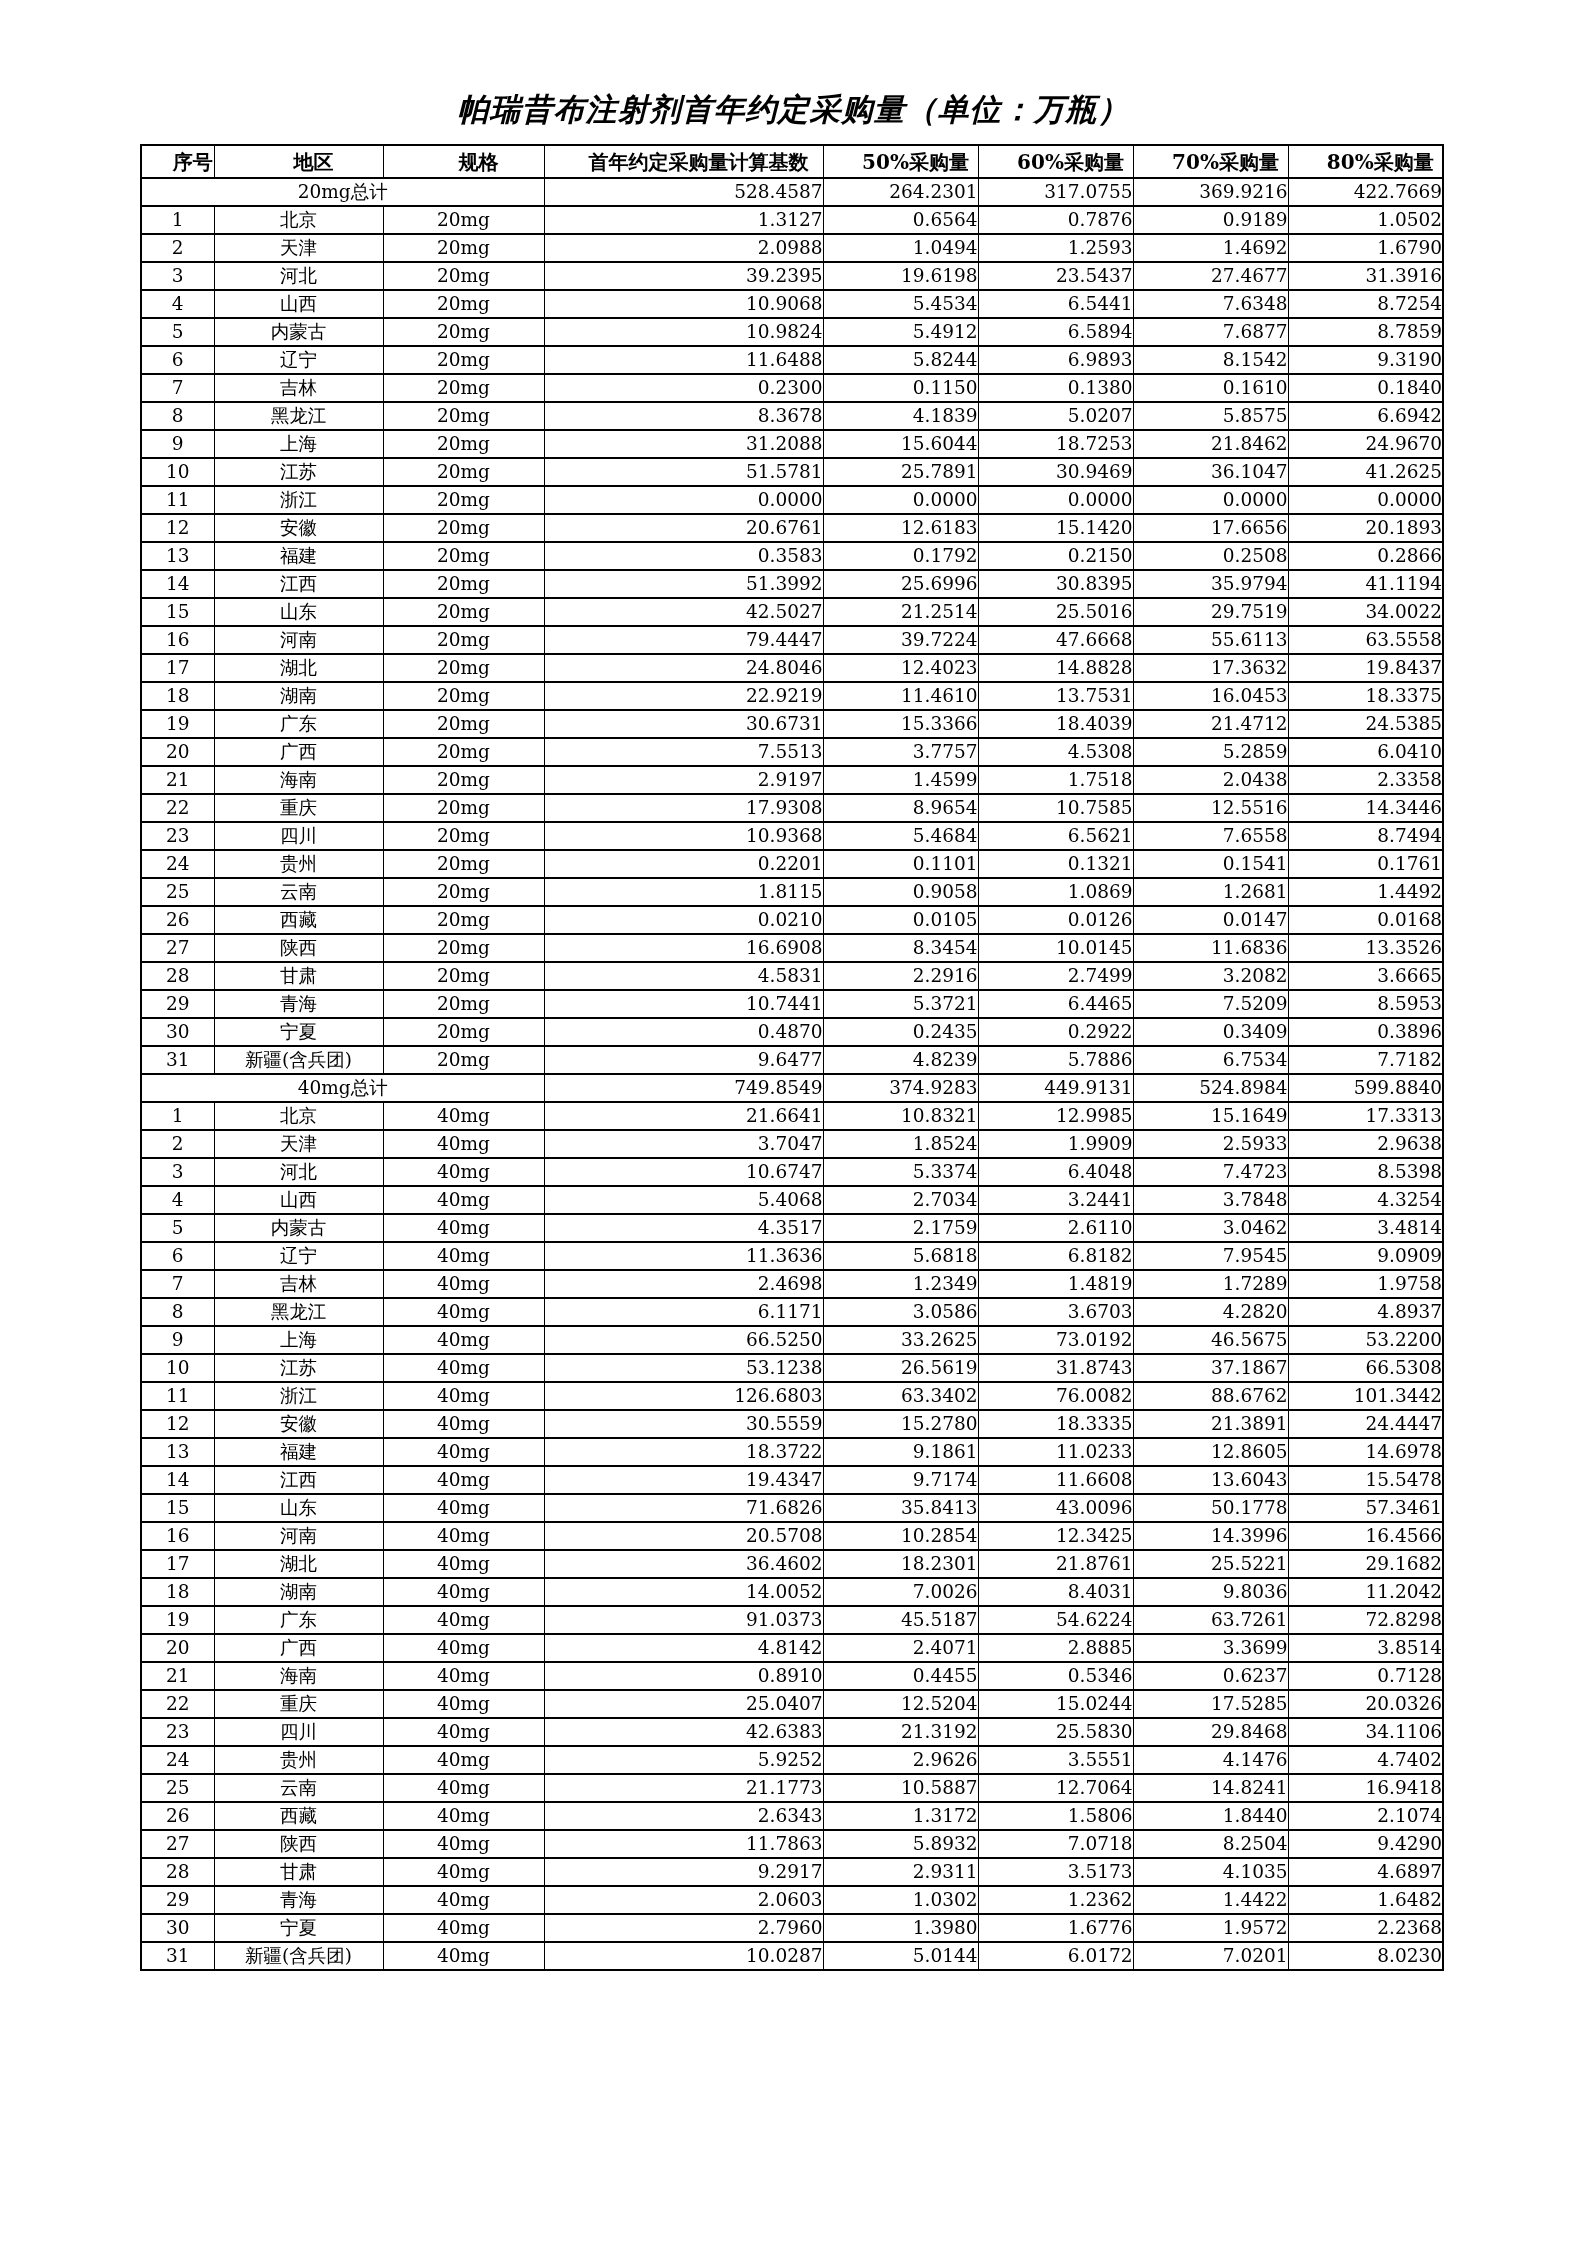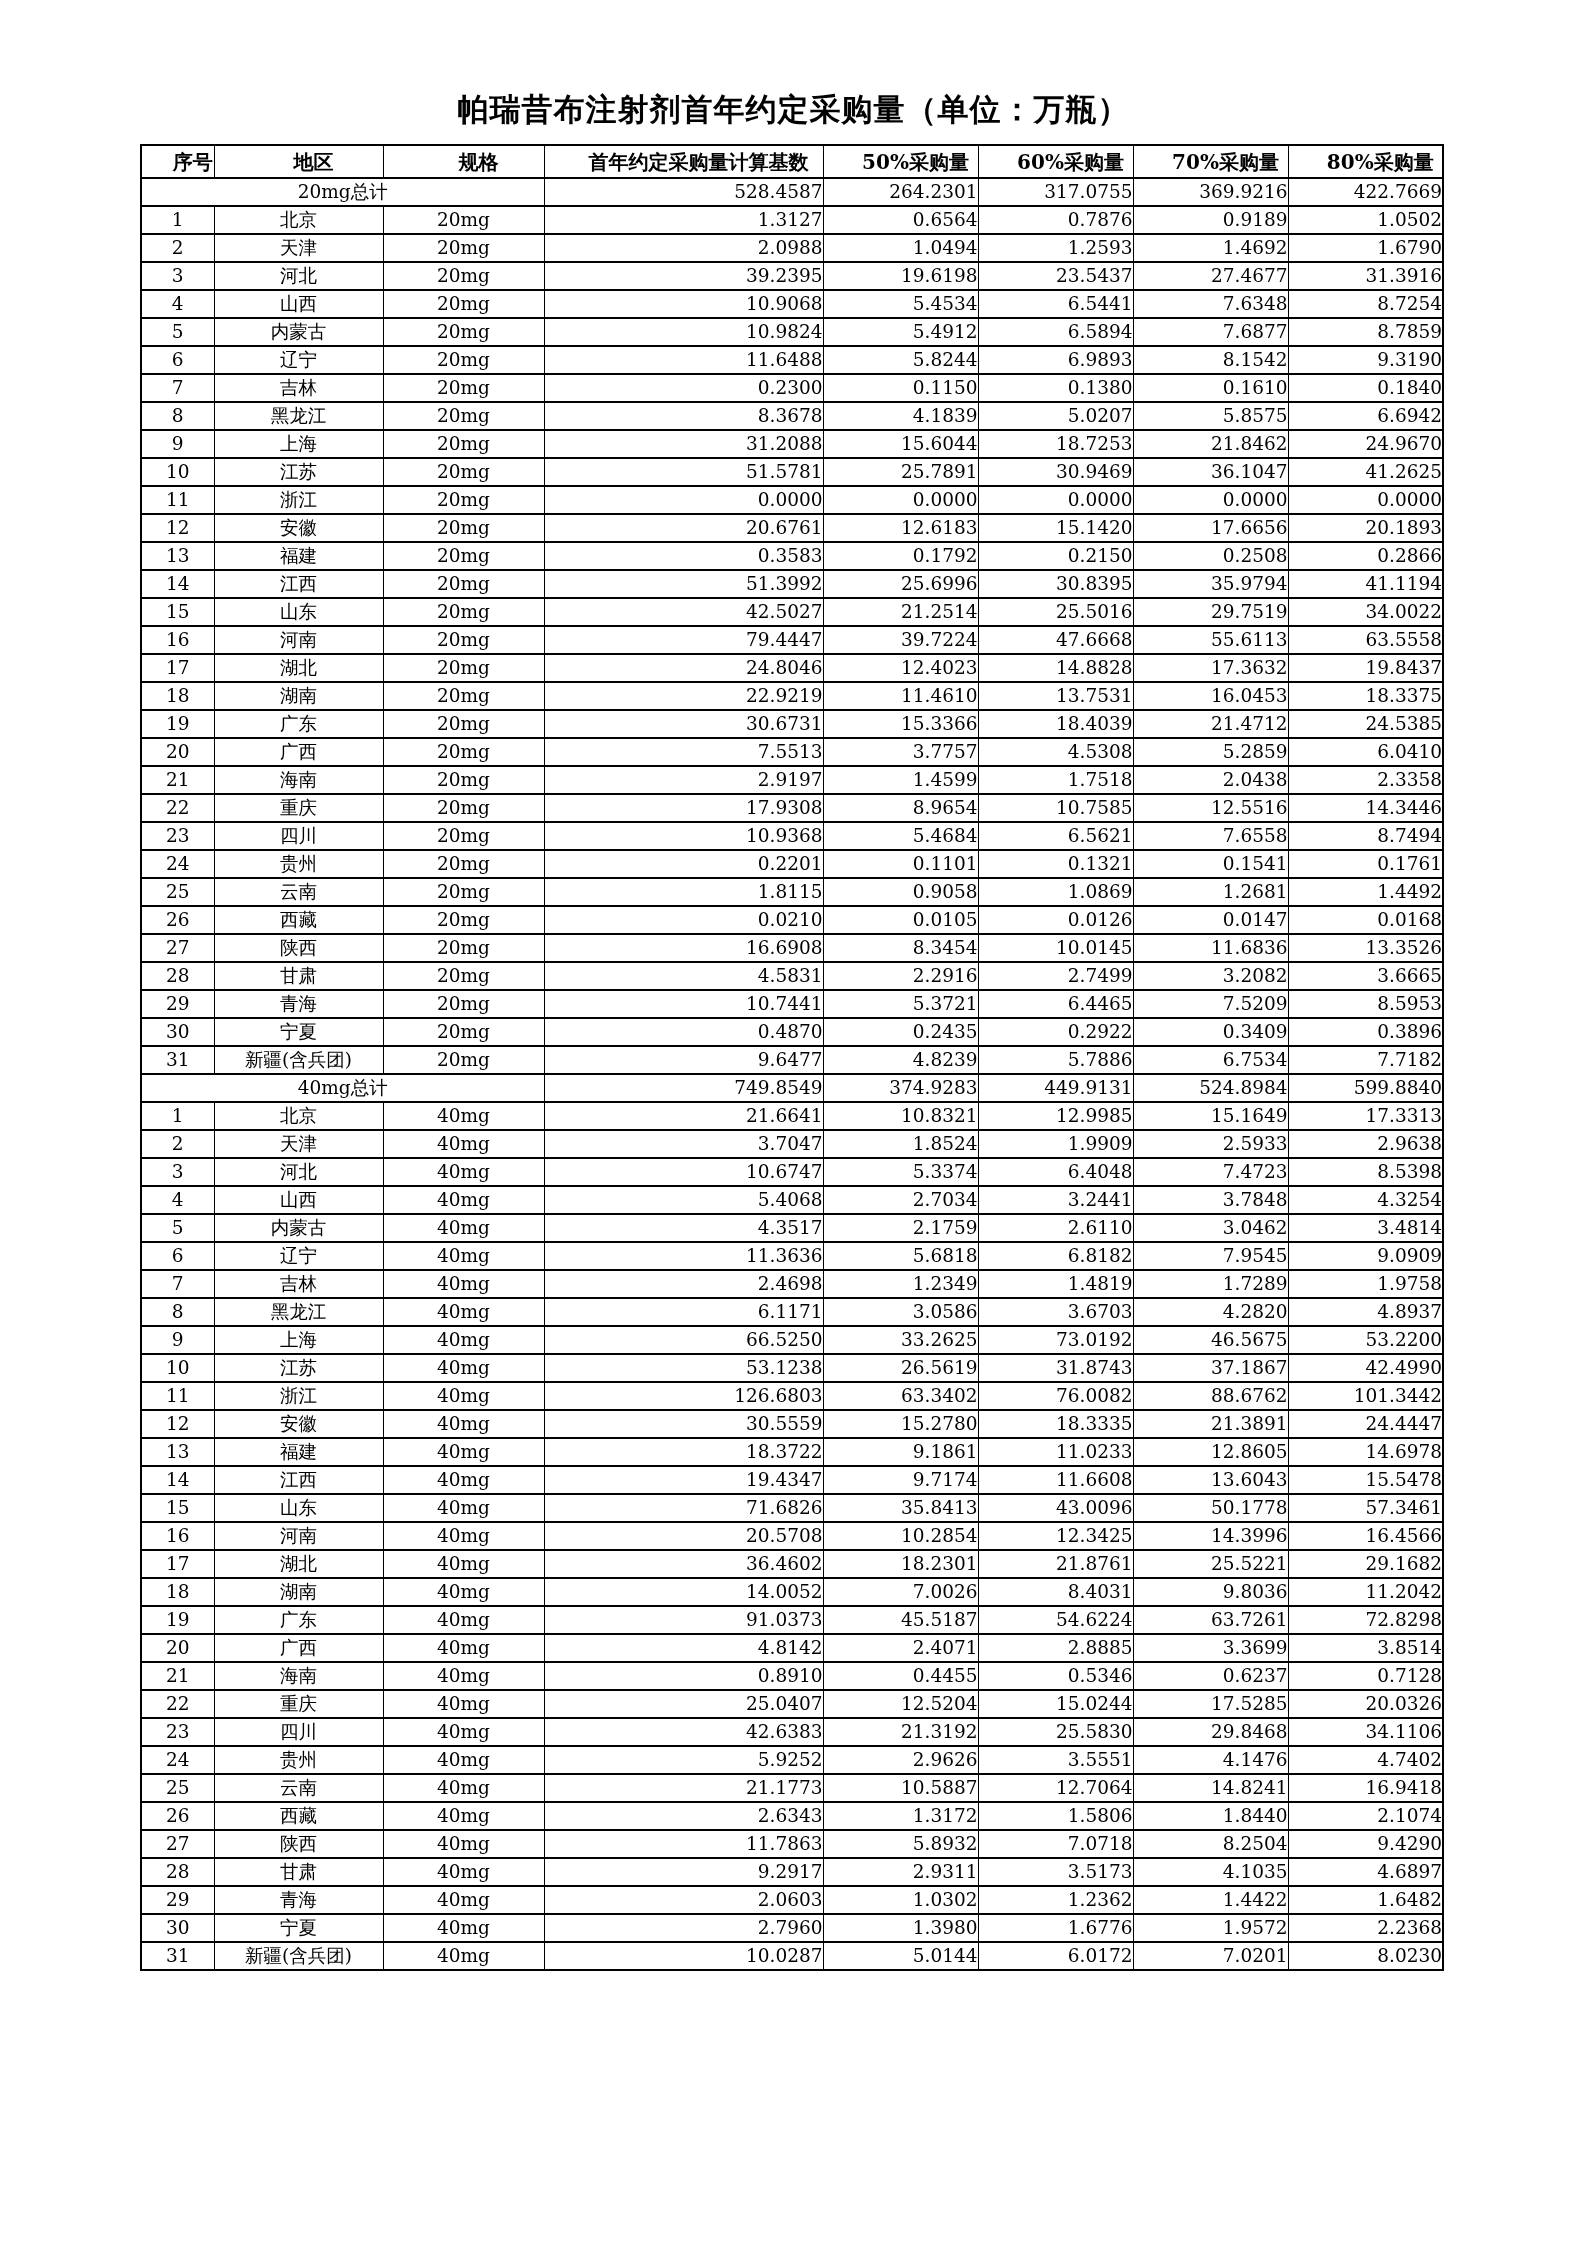--- a/index.html
+++ b/index.html
@@ -17,20 +17,21 @@
     overflow: hidden;
   }
   .doc-title {
     padding-top: 90px;
     margin: 0 0 16px 0;
     text-align: center;
     font-size: 31px;
     font-weight: bold;
     line-height: 38px;
     letter-spacing: 1px;
+    font-style: italic;
   }
   table.grid {
     border-collapse: collapse;
     table-layout: fixed;
     margin-left: 140px;
     width: 1302px;
     border: 2px solid #000;
   }
   table.grid th, table.grid td {
     border: solid #000;
@@ -501,21 +502,21 @@
           <td class="num">53.2200</td>
         </tr>
         <tr>
           <td class="center">10</td>
           <td class="center">江苏</td>
           <td class="center">40mg</td>
           <td class="num">53.1238</td>
           <td class="num">26.5619</td>
           <td class="num">31.8743</td>
           <td class="num">37.1867</td>
-          <td class="num">42.4990</td>
+          <td class="num">66.5308</td>
         </tr>
         <tr>
           <td class="center">11</td>
           <td class="center">浙江</td>
           <td class="center">40mg</td>
           <td class="num">126.6803</td>
           <td class="num">63.3402</td>
           <td class="num">76.0082</td>
           <td class="num">88.6762</td>
           <td class="num">101.3442</td>

